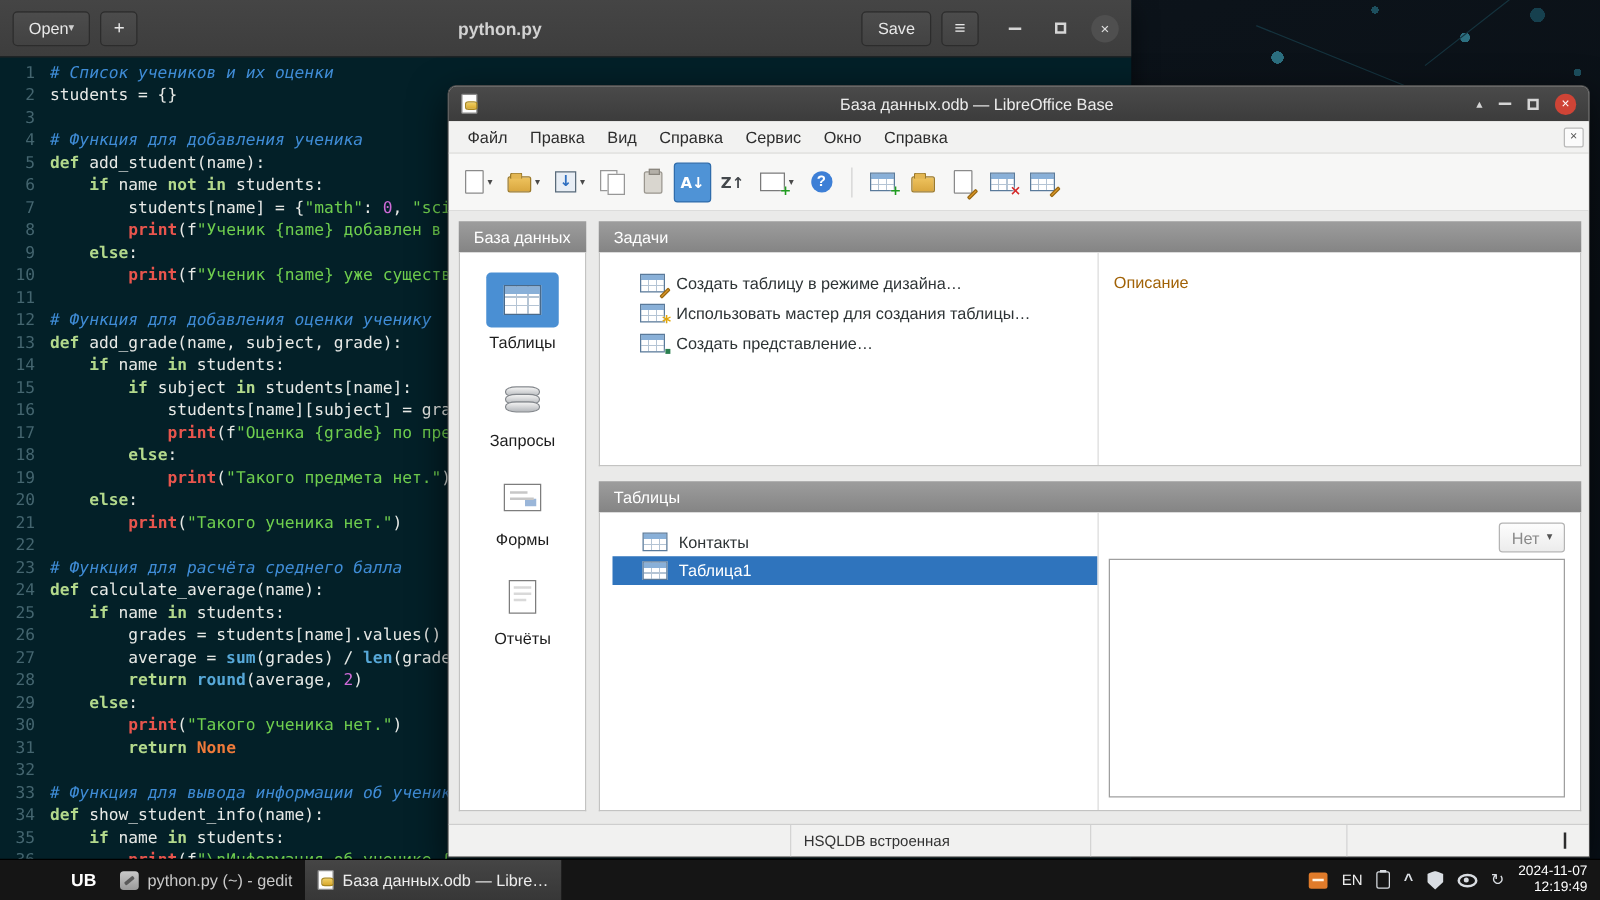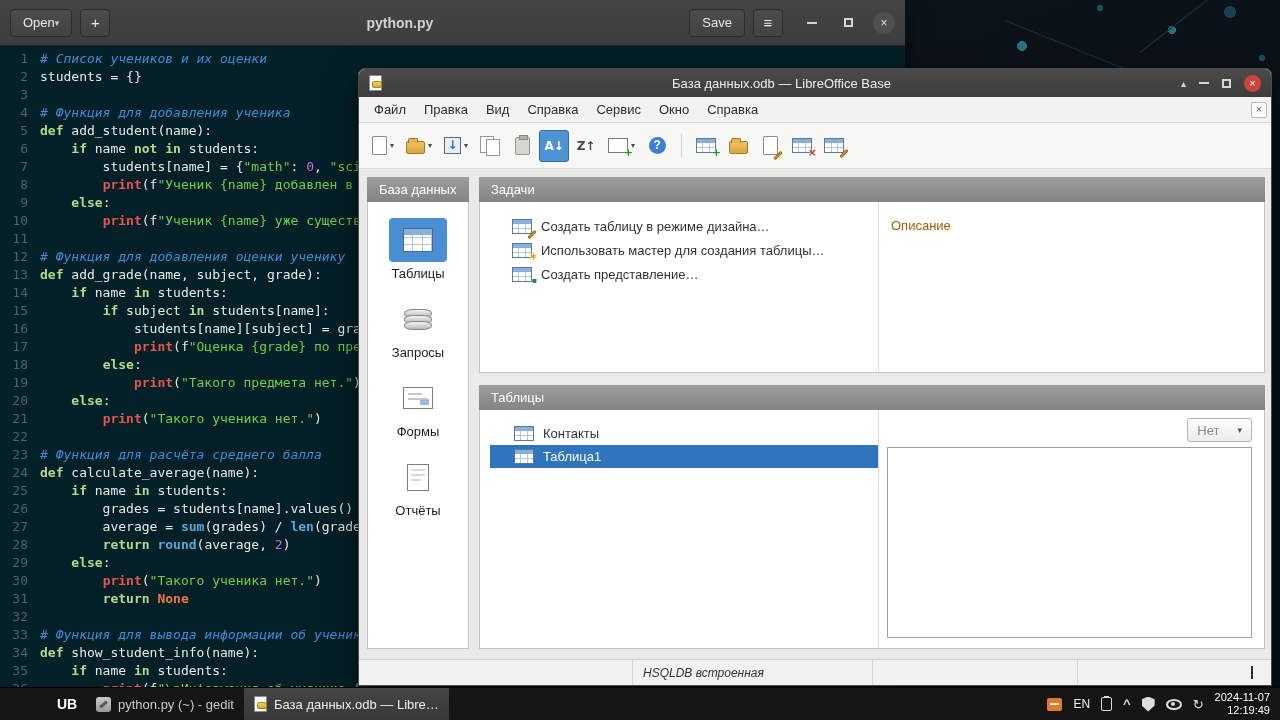--- a/index.html
+++ b/index.html
@@ -142,21 +142,21 @@
   .tasks-list { width:398px; padding:16px 0 8px 32px; display:flex; flex-direction:column; gap:7px; }
   .task-item { display:flex; align-items:center; gap:9px; font-size:13px; color:#2e3436; height:17px; }
   .v-div { width:1px; background:#dcdcdb; }
   .desc-region { flex:1; padding:16px 12px; font-size:13px; color:#a16207; }
   .tables-panel { flex:1; display:flex; flex-direction:column; min-height:0; }
   .tables-list { width:398px; padding-top:12px; }
   .table-row { height:23px; display:flex; align-items:center; gap:9px; padding-left:24px;
                margin-left:10px; font-size:13px; color:#2e3436; }
   .table-row.selected { background:#2f74bd; color:#fff; }
   .tables-right { flex:1; padding:8px 12px 10px 8px; display:flex; flex-direction:column; min-width:0; }
-  .none-dropdown { align-self:flex-end; height:24px; display:flex; align-items:center; gap:18px;
+  .none-dropdown { align-self:flex-end; height:24px; display:flex; align-items:center; gap:6px;
                    padding:0 9px; border:1px solid #b4b4b4; border-radius:3px; color:#8a8a8a;
                    background:linear-gradient(#fdfdfd,#ececec); font-size:13px; }
   .none-dropdown .caret { font-family:"DejaVu Sans",sans-serif; font-size:9px; color:#555; }
   .preview-box { flex:1; margin-top:5px; background:#fff; border:1px solid #9f9f9f; }
 
   .lo-statusbar { height:26px; background:#f1f1f0; border-top:1px solid #cecece;
                   display:flex; align-items:center; font-size:12px; color:#333; }
   .sb-sec { padding:0 10px; height:100%; display:flex; align-items:center; }
   .sb-sep { width:1px; height:100%; background:#d4d4d3; }
   .caret-mark { width:2px; height:13px; background:#2c2c2c; margin-left:auto; margin-right:18px; }
@@ -592,21 +592,21 @@
         </div>
       </div>
     </div>
   </div>
 
   <div class="lo-statusbar">
     <div class="sb-sec" style="width:273px;margin-top:48px;">
       <span>Встроенная база данных</span>
     </div>
     <div class="sb-sep"></div>
-    <div class="sb-sec" style="width:239px;font-style:italic;">
+    <div class="sb-sec" style="width:239px;">
       <span>HSQLDB встроенная</span>
     </div>
     <div class="sb-sep"></div>
     <div class="sb-sec" style="width:204px;"></div>
     <div class="sb-sep"></div>
     <div class="caret-mark"></div>
   </div>
 </div>
 
 <div class="taskbar">

